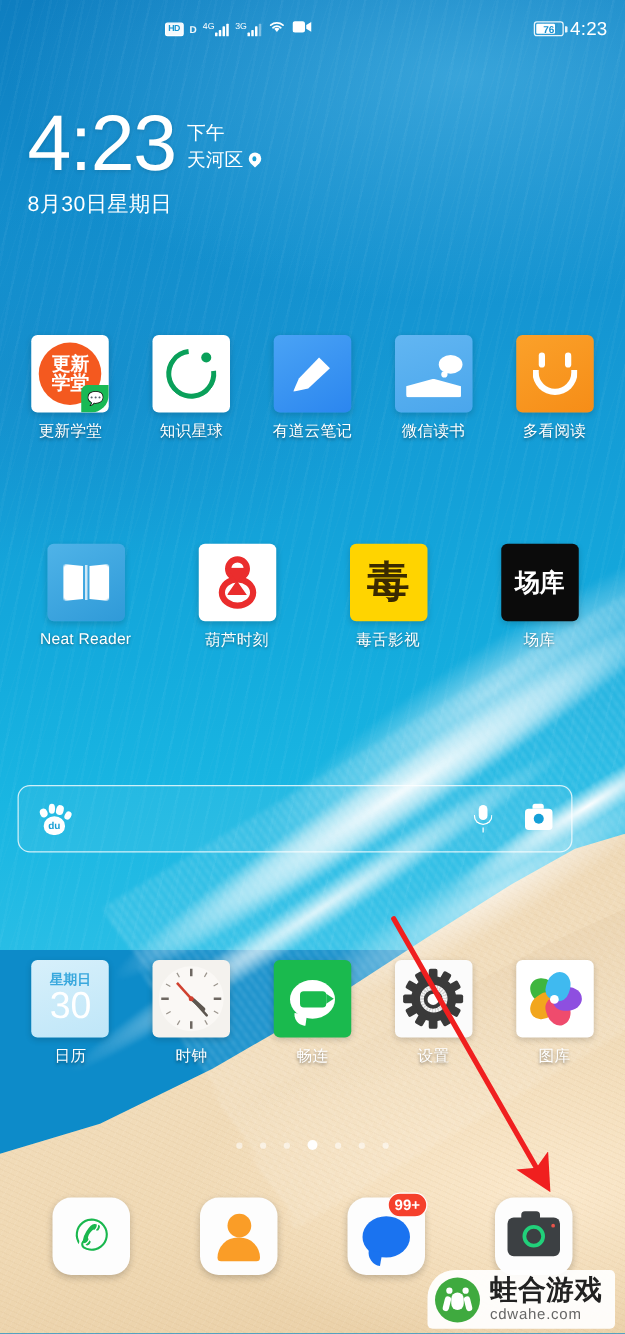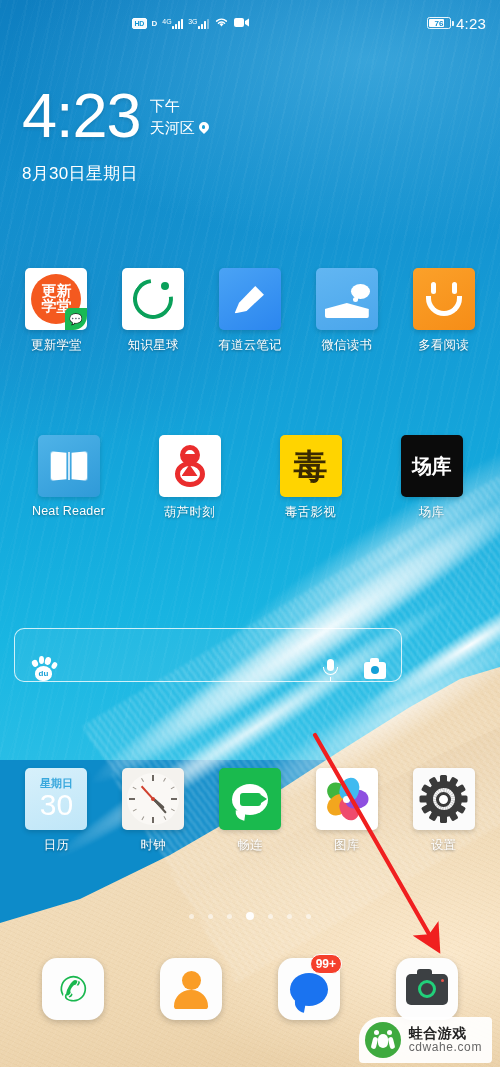--- a/index.html
+++ b/index.html
@@ -123,21 +123,21 @@
   .loc-txt { font-size:15px; }
   .pin { width:10px; height:13px; position:relative; }
   .pin::before {
     content:""; position:absolute; left:0; top:0; width:10px; height:10px;
     background:#fff; border-radius:50% 50% 50% 0; transform:rotate(-45deg);
   }
   .pin::after {
     content:""; position:absolute; left:3.2px; top:3.2px; width:3.6px; height:3.6px;
     background:#19a0d6; border-radius:50%;
   }
-  .date-line { font-size:17px; margin-top:17px; letter-spacing:.3px; }
+  .date-line { font-size:17px; margin-top:7px; letter-spacing:.3px; }
   .w-right { display:flex; align-items:flex-start; gap:4px; padding-top:18px; }
   .sun { position:relative; width:42px; height:42px; }
   .sun-core {
     position:absolute; left:11px; top:11px; width:20px; height:20px;
     background:#ffd530; border-radius:50%; box-shadow:0 0 5px rgba(255,213,48,.6);
   }
   .ray {
     position:absolute; left:50%; top:50%; width:3px; height:7px;
     background:#ffd530; border-radius:1.5px; margin-left:-1.5px;
     transform-origin:1.5px 21px;
@@ -328,24 +328,24 @@
   .petal {
     position:absolute; left:50%; top:50%; width:19px; height:23px;
     margin-left:-9.5px; margin-top:-22px;
     border-radius:60% 60% 45% 45%;
     transform-origin:9.5px 22px;
   }
   .pw-center { position:absolute; left:50%; top:50%; width:7px; height:7px; margin:-3.5px 0 0 -3.5px; background:#fff; border-radius:50%; z-index:5; }
 
   
   #search-bar {
-    position:absolute; left:14px; top:628px; width:388px; height:54px; z-index:14;
+    position:absolute; left:14px; top:628px; width:444px; height:54px; z-index:14;
     border:1.4px solid rgba(255,255,255,.78); border-radius:10px;
     background:rgba(255,255,255,.06);
-    display:flex; align-items:flex-end; justify-content:space-between; padding:0 15px;
+    display:flex; align-items:center; justify-content:space-between; padding:0 15px;
   }
   .baidu-paw { position:relative; width:26px; height:26px; }
   .paw-pad {
     position:absolute; left:5px; bottom:0; width:17px; height:15px; background:#fff;
     border-radius:50% 50% 45% 45%;
     display:flex; align-items:center; justify-content:center;
   }
   .paw-pad span { font-size:8px; font-weight:bold; color:#19a0d6; line-height:1; }
   .toe { position:absolute; background:#fff; border-radius:50%; }
   .toe.t1 { left:2px; top:5px; width:5.5px; height:7px; transform:rotate(-22deg); }
@@ -438,21 +438,21 @@
     display:flex; align-items:center; justify-content:center; position:relative;
   }
   .wm-frog { position:relative; width:22px; height:20px; }
   .wm-frog i { position:absolute; background:#fff; border-radius:3px; }
   .wm-frog i.eyeL { left:2px; top:0; width:5px; height:5px; border-radius:50%; }
   .wm-frog i.eyeR { right:2px; top:0; width:5px; height:5px; border-radius:50%; }
   .wm-frog i.body { left:6px; top:4px; width:10px; height:14px; border-radius:5px; }
   .wm-frog i.legL { left:0; top:7px; width:5px; height:12px; border-radius:3px; transform:rotate(14deg); }
   .wm-frog i.legR { right:0; top:7px; width:5px; height:12px; border-radius:3px; transform:rotate(-14deg); }
   .wm-txt { display:flex; flex-direction:column; line-height:1.08; }
-  .wm-cn { font-size:14px; font-weight:bold; color:#222; letter-spacing:.5px; font-family:"DejaVu Sans",sans-serif; }
+  .wm-cn { font-size:22px; font-weight:bold; color:#222; letter-spacing:.5px; font-family:"DejaVu Sans",sans-serif; }
   .wm-en { font-size:12px; color:#666; letter-spacing:.6px; }
 </style>
 </head>
 <body>
 
 <div id="wallpaper">
   <div class="sea">
     <div class="sea-texture"></div>
   </div>
   <div class="sand">
@@ -671,54 +671,54 @@
   <div class="app">
     <div class="icon ic-changlian">
       <div class="cl-bubble">
           <span class="cl-cam"></span>
         </div>
     </div>
     <div class="label">畅连</div>
   </div>
 
   <div class="app">
-    <div class="icon ic-gallery">
-      <div class="pinwheel" id="pinwheel">
-          <span class="petal" style="background: rgb(63, 182, 63); transform: rotate(306deg);"></span>
-          <span class="petal" style="background: rgb(242, 166, 30); transform: rotate(234deg);"></span>
-          <span class="petal" style="background: rgb(239, 75, 109); transform: rotate(162deg);"></span>
-          <span class="petal" style="background: rgb(142, 79, 224); transform: rotate(90deg);"></span>
-          <span class="petal" style="background: rgb(63, 186, 240); transform: rotate(18deg);"></span>
-        <span class="pw-center"></span>
-      </div>
-    </div>
-    <div class="label">图库</div>
-  </div>
-
-  <div class="app">
     <div class="icon ic-settings">
       <div class="gear" id="gearbox">
         <span class="gear-ring"></span>
           <span class="gear-inner"></span>
       <span class="gear-tooth" style="transform: rotate(0deg);"></span>
           <span class="gear-tooth" style="transform: rotate(30deg);"></span>
           <span class="gear-tooth" style="transform: rotate(60deg);"></span>
           <span class="gear-tooth" style="transform: rotate(90deg);"></span>
           <span class="gear-tooth" style="transform: rotate(120deg);"></span>
           <span class="gear-tooth" style="transform: rotate(150deg);"></span>
           <span class="gear-tooth" style="transform: rotate(180deg);"></span>
           <span class="gear-tooth" style="transform: rotate(210deg);"></span>
           <span class="gear-tooth" style="transform: rotate(240deg);"></span>
           <span class="gear-tooth" style="transform: rotate(270deg);"></span>
           <span class="gear-tooth" style="transform: rotate(300deg);"></span>
           <span class="gear-tooth" style="transform: rotate(330deg);"></span>
         </div>
     </div>
     <div class="label">设置</div>
   </div>
+
+  <div class="app">
+    <div class="icon ic-gallery">
+      <div class="pinwheel" id="pinwheel">
+          <span class="petal" style="background: rgb(63, 182, 63); transform: rotate(306deg);"></span>
+          <span class="petal" style="background: rgb(242, 166, 30); transform: rotate(234deg);"></span>
+          <span class="petal" style="background: rgb(239, 75, 109); transform: rotate(162deg);"></span>
+          <span class="petal" style="background: rgb(142, 79, 224); transform: rotate(90deg);"></span>
+          <span class="petal" style="background: rgb(63, 186, 240); transform: rotate(18deg);"></span>
+        <span class="pw-center"></span>
+      </div>
+    </div>
+    <div class="label">图库</div>
+  </div>
 </div>
 
 <div id="page-dots">
     <i></i>
     <i></i>
     <i></i>
     <i class="active"></i>
     <i></i>
     <i></i>
     <i></i>

